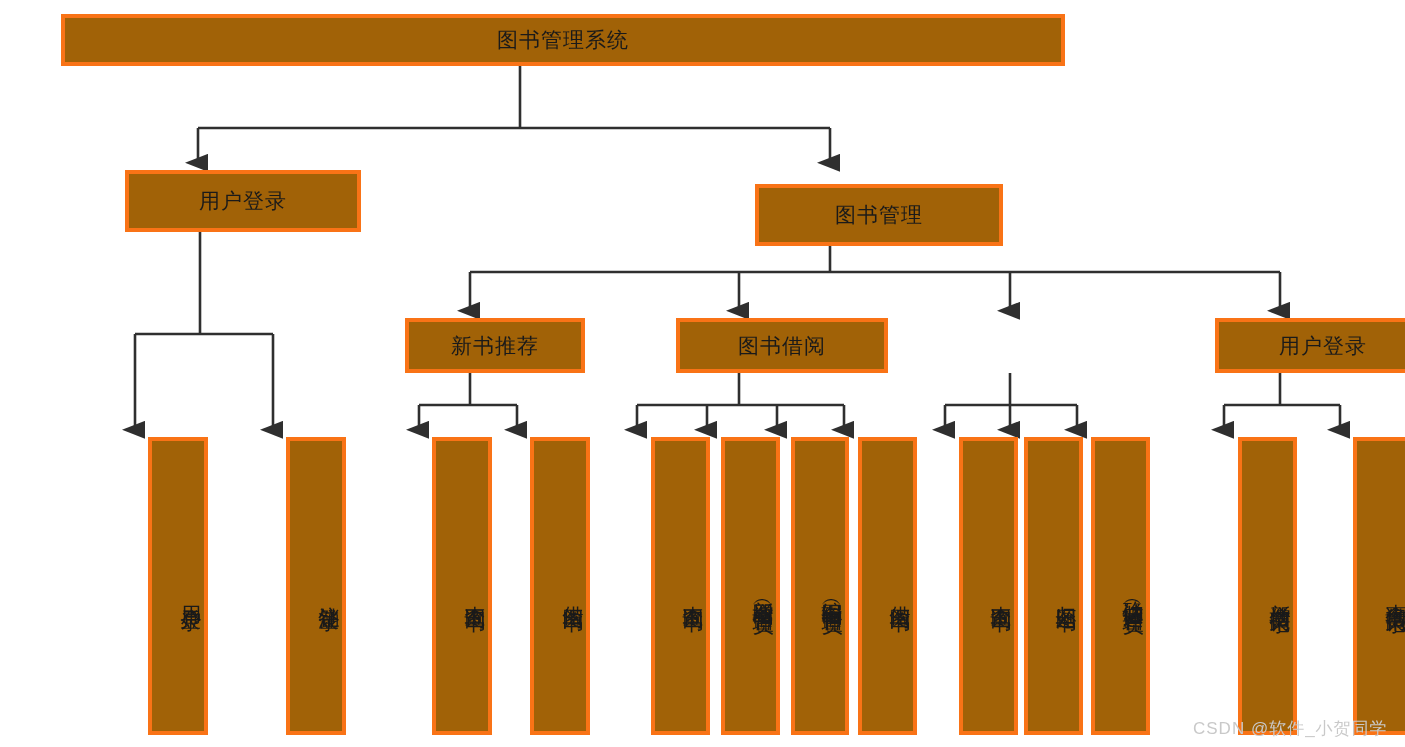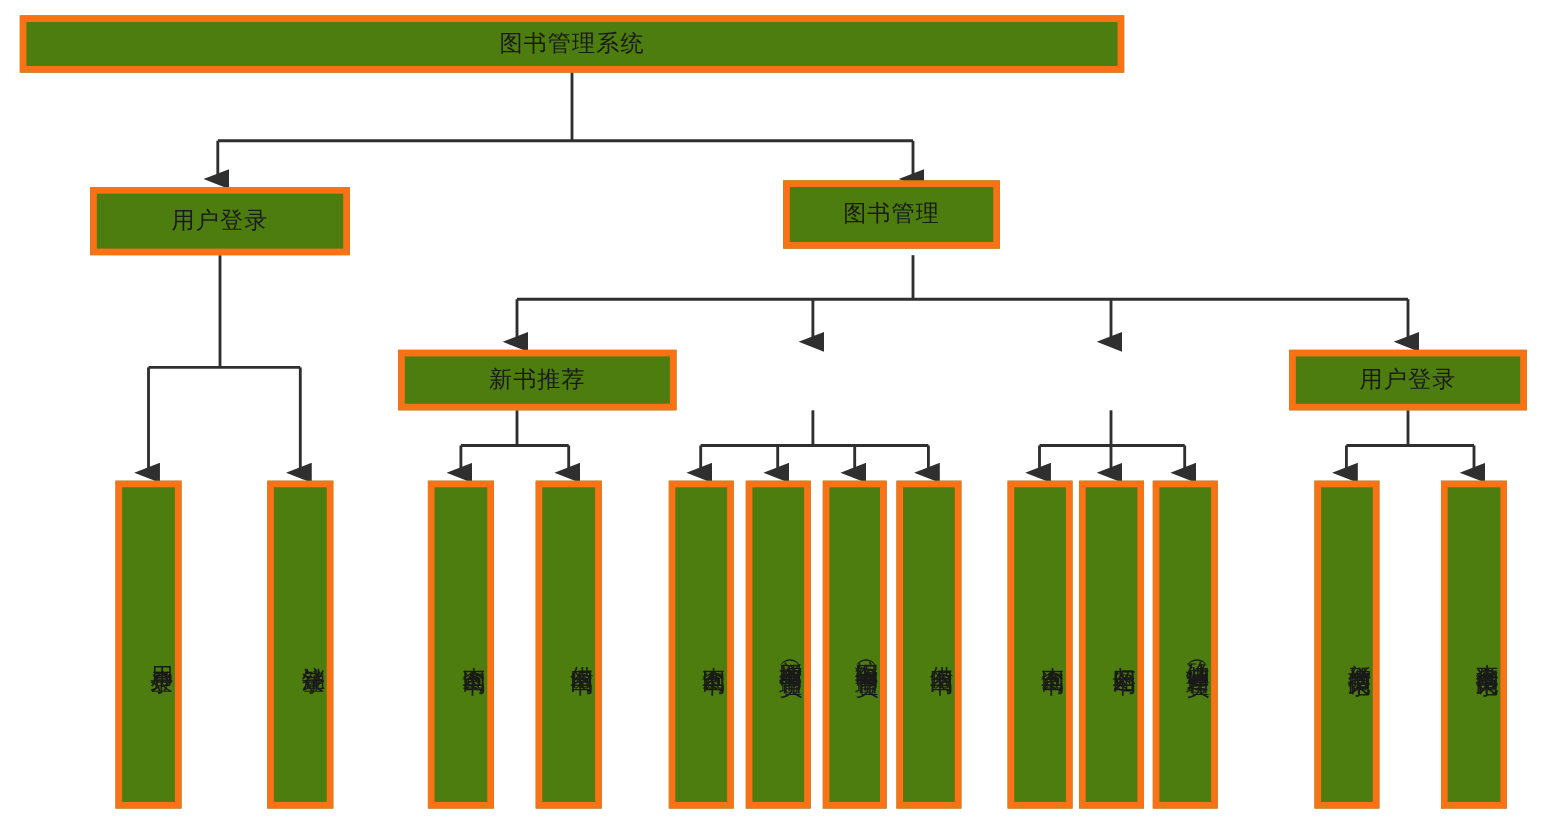--- a/index.html
+++ b/index.html
@@ -21,26 +21,27 @@
     position: absolute;
     left: 0;
     top: 0;
     width: 1405px;
     height: 747px;
     pointer-events: none;
   }
   .node {
     position: absolute;
     box-sizing: border-box;
-    border: 6px solid #f97316;
-    background: #4d7c0f;
+    border: 4px solid #f97316;
+    background: #a16207;
     display: flex;
     align-items: center;
     justify-content: center;
     color: #1a1a1a;
+    margin-left: 43px;
   }
   .node.horiz {
     font-size: 21px;
     letter-spacing: 1px;
     line-height: 1.2;
   }
   .node.vert {
     writing-mode: vertical-rl;
     text-orientation: upright;
     font-size: 21px;
@@ -118,26 +119,29 @@
     </g>
   </svg>
 
   <div class="node horiz" style="left:18px; top:14px; width:1004px; height:52px;">
     <span>图书管理系统</span>
   </div>
 
   <div class="node horiz" style="left:82px; top:170px; width:236px; height:62px;">
     <span>用户登录</span>
   </div>
-  <div class="node horiz" style="left:712px; top:164px; width:197px; height:62px;">
+  <div class="node horiz" style="left:712px; top:184px; width:248px; height:62px;">
     <span>图书管理</span>
   </div>
 
-  <div class="node horiz" style="left:362px; top:318px; width:253px; height:55px;">
+  <div class="node horiz" style="left:362px; top:318px; width:180px; height:55px;">
     <span>新书推荐</span>
+  </div>
+  <div class="node horiz" style="left:633px; top:318px; width:212px; height:55px;">
+    <span>图书借阅</span>
   </div>
   <div class="node horiz" style="left:1172px; top:318px; width:216px; height:55px;">
     <span>用户登录</span>
   </div>
 
   <div class="node vert" style="left:105px; top:437px; width:60px; height:298px;">
     <span>用户登录</span>
   </div>
   <div class="node vert" style="left:243px; top:437px; width:60px; height:298px;">
     <span>注销登录</span>
@@ -173,14 +177,15 @@
     <span>确认归还（管理员）</span>
   </div>
 
   <div class="node vert" style="left:1195px; top:437px; width:59px; height:298px;">
     <span>新增借阅记录</span>
   </div>
   <div class="node vert" style="left:1310px; top:437px; width:60px; height:298px;">
     <span>查询借阅记录</span>
   </div>
 
+  <div class="watermark" style="left:1193px; top:717px;">CSDN @软件_小贺同学</div>
 
 </div>
 
 </body></html>

